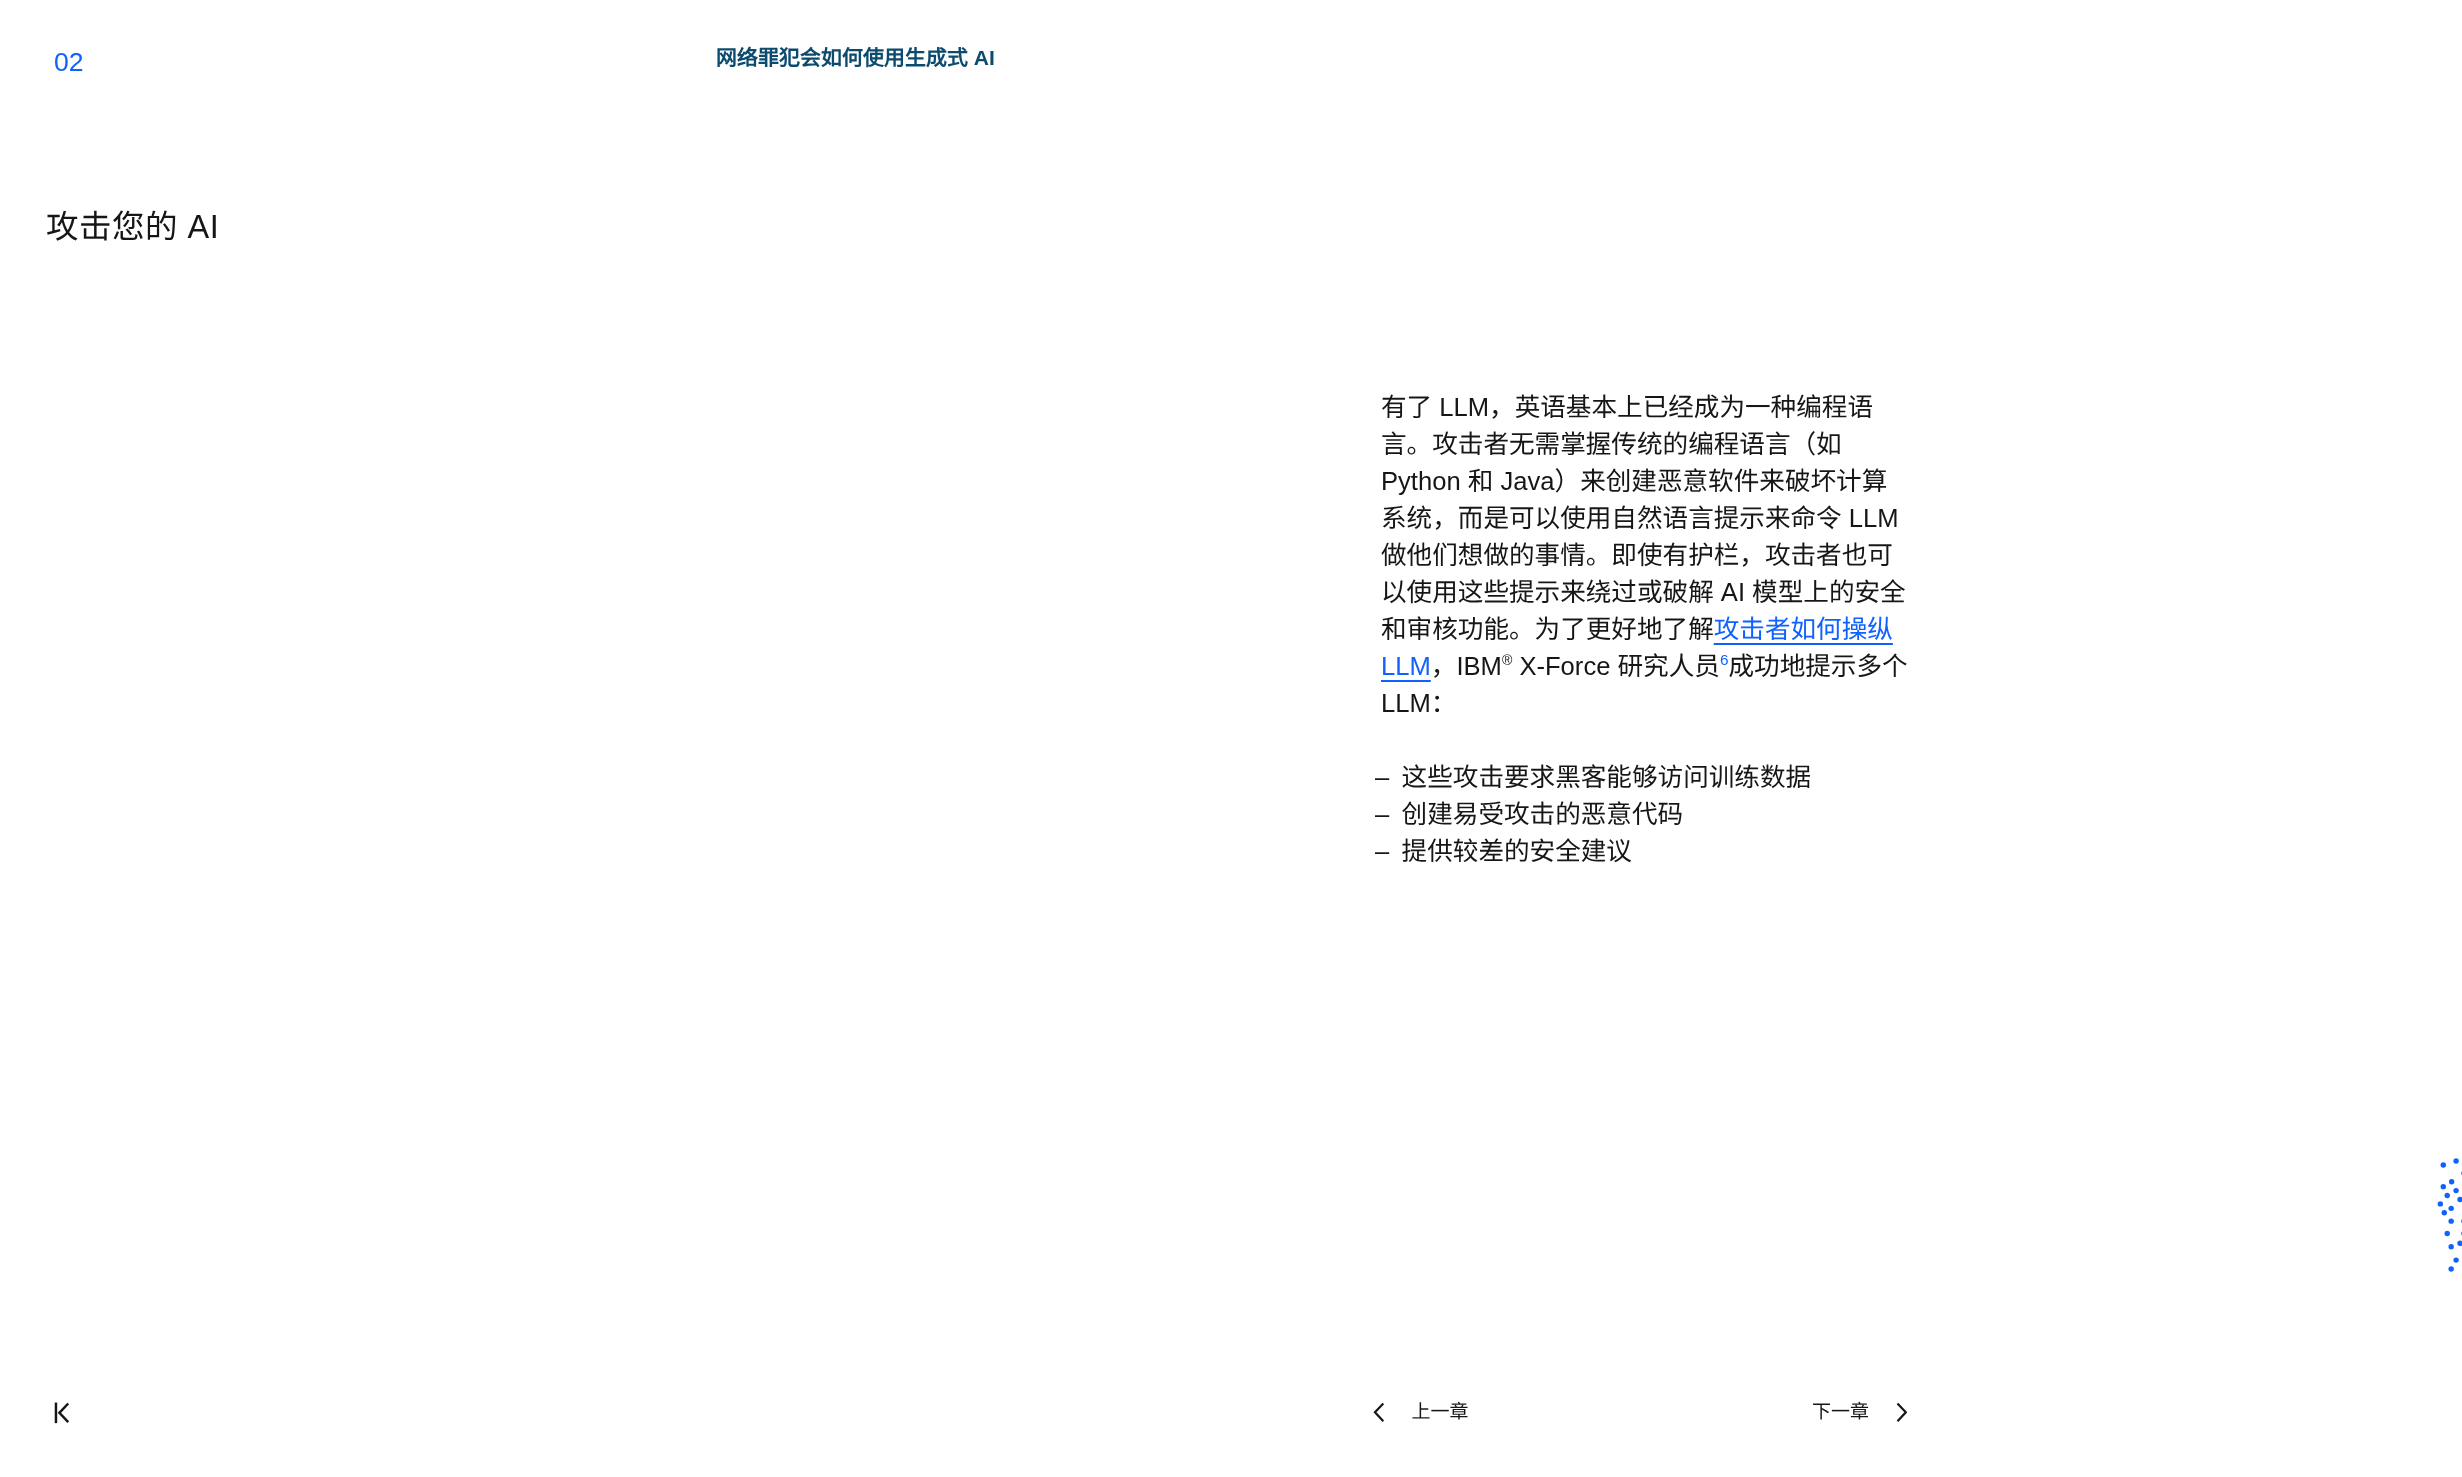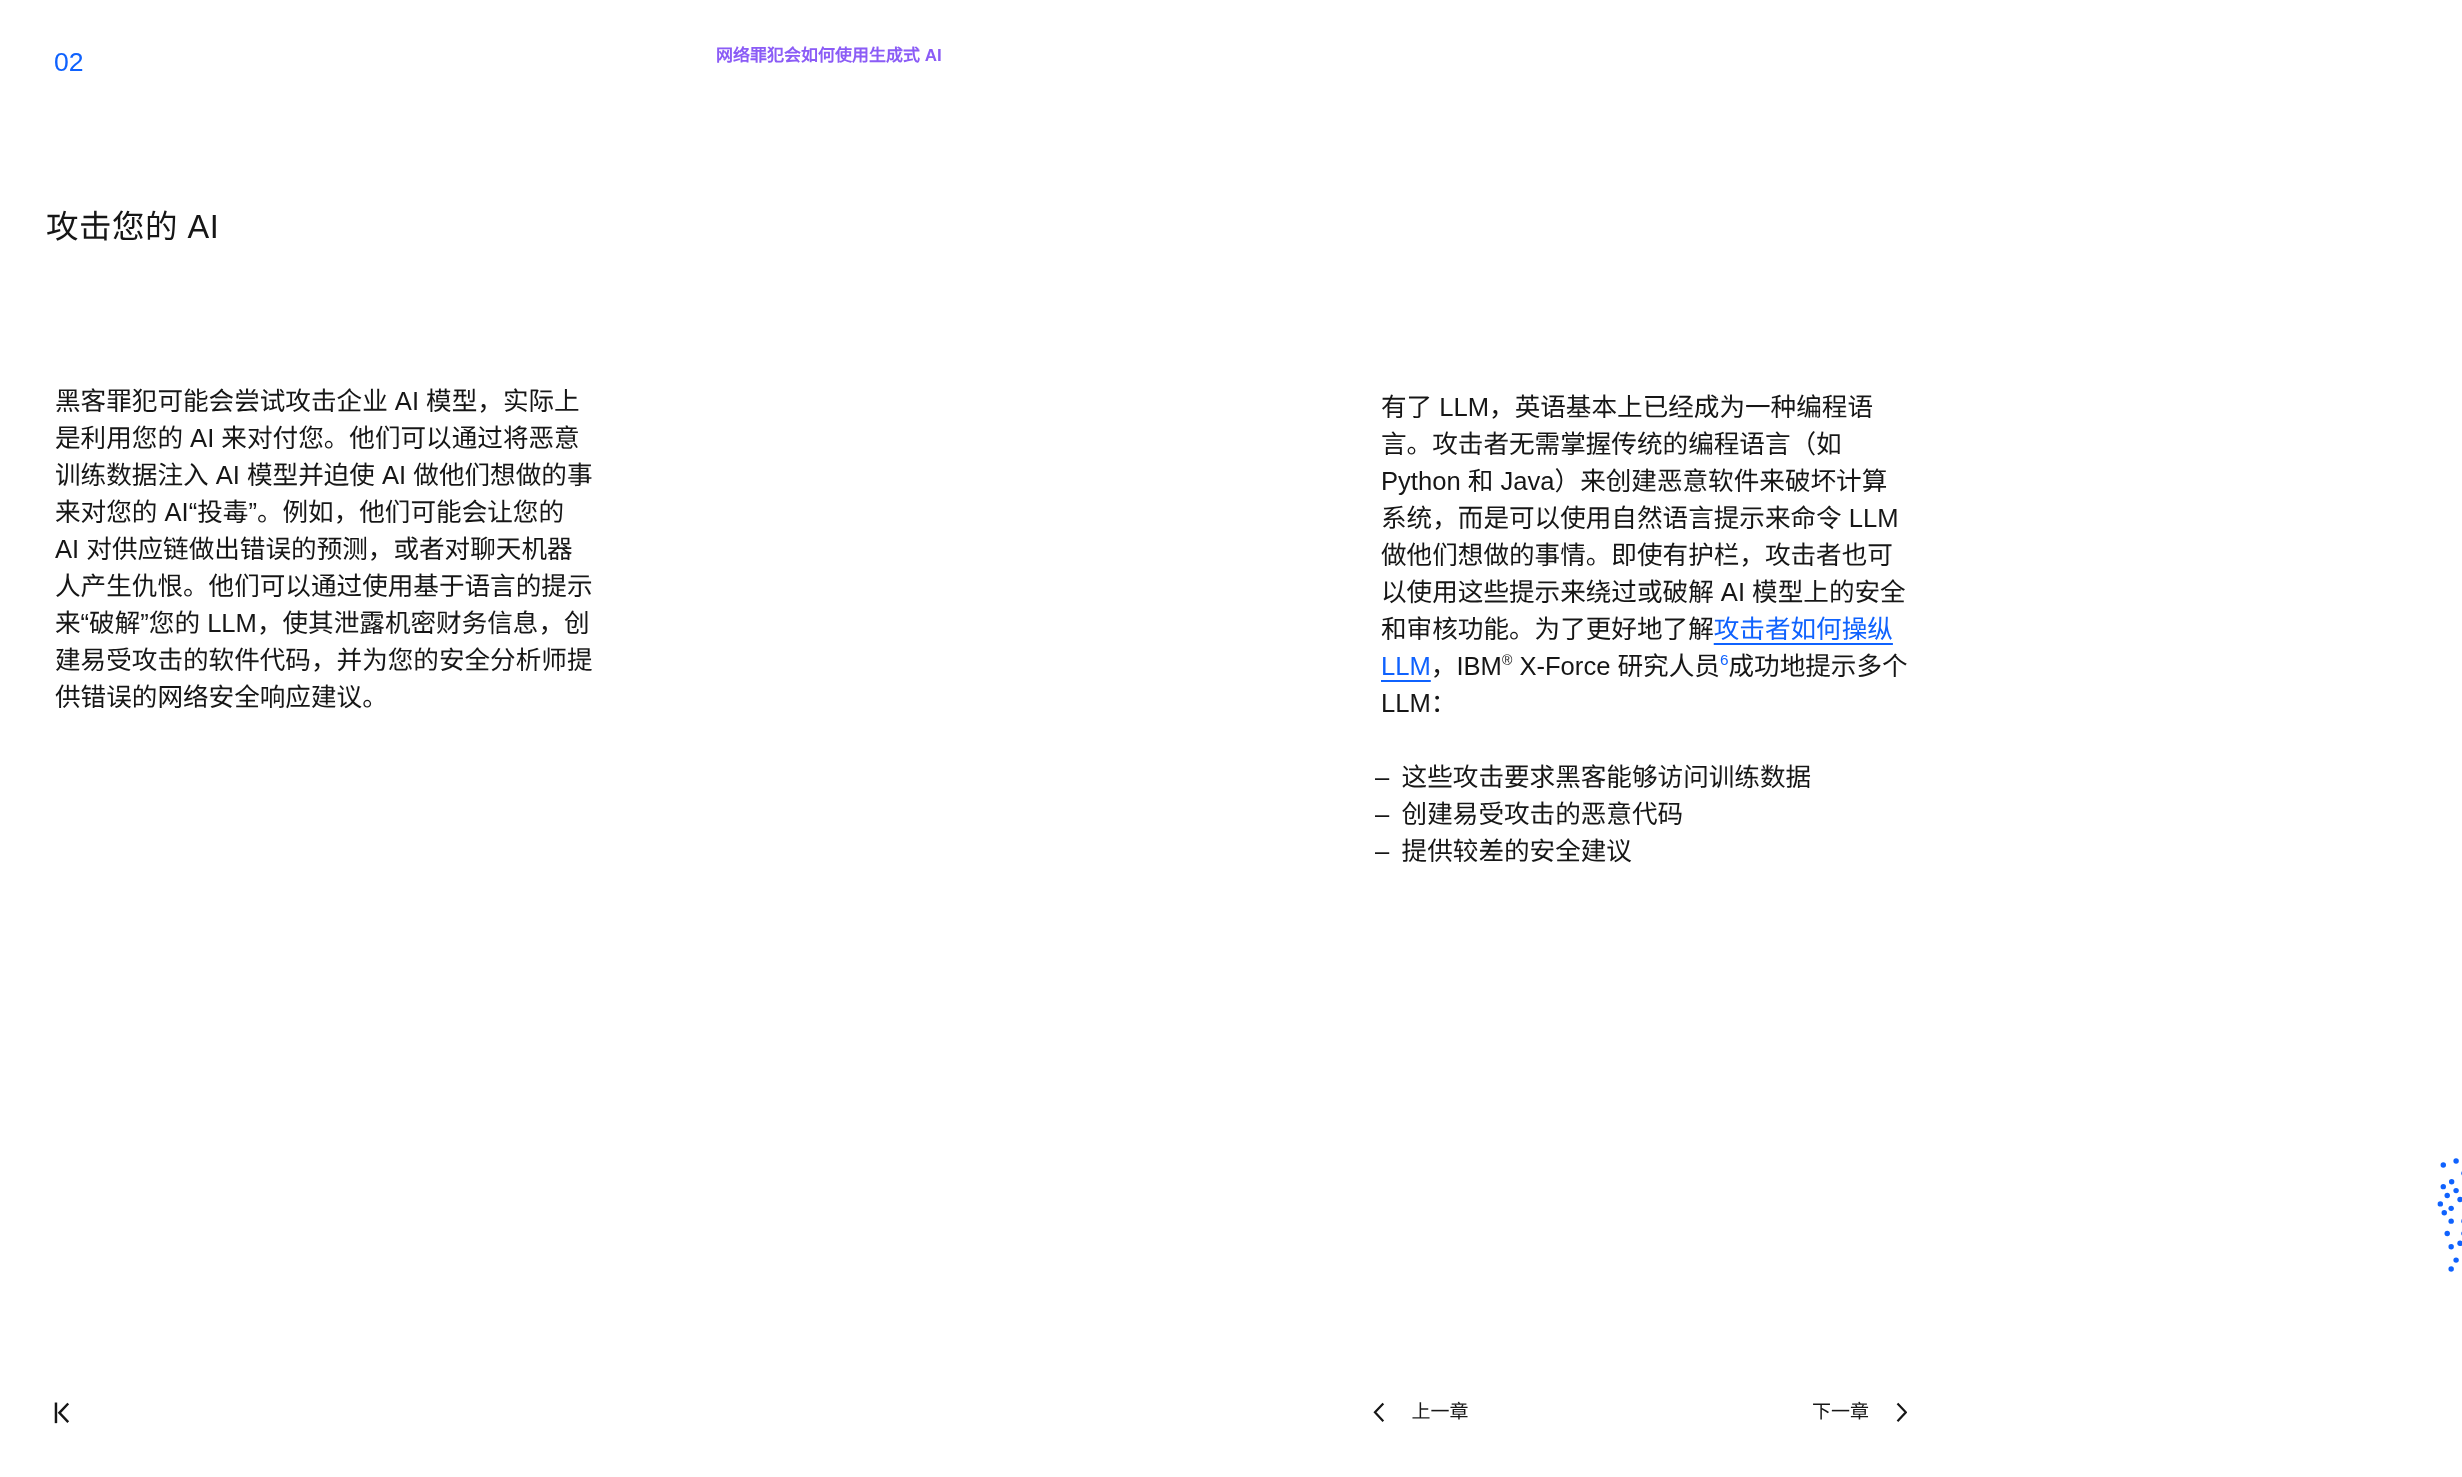--- a/index.html
+++ b/index.html
@@ -19,24 +19,24 @@
     position:absolute;
     left:54px; top:47px;
     font-size:26.6px;
     line-height:1.15;
     color:#0f62fe;
     font-weight:400;
   }
   .chapter-header{
     position:absolute;
     left:716px; top:46px;
-    font-size:17px;
+    font-size:21px;
     line-height:1.15;
     font-weight:600;
-    color:#8b5cf6;
+    color:#0c4a6e;
   }
   .page-title{
     position:absolute;
     left:46px; top:186px;
     font-size:32.5px;
     line-height:1.2;
     font-weight:300;
     color:#161616;
     letter-spacing:0.5px;
   }
@@ -116,23 +116,20 @@
 </head>
 <body>
 
 <div id="canvas">
 
   <div class="section-number">02</div>
   <div class="chapter-header">网络罪犯会如何使用生成式 AI</div>
 
   <h1 class="page-title">攻击您的 AI</h1>
 
-  <div class="column col-1">
-    <p class="body-text" style="margin:0">黑客罪犯可能会尝试攻击企业 AI 模型，实际上是利用您的 AI 来对付您。他们可以通过将恶意训练数据注入 AI 模型并迫使 AI 做他们想做的事来对您的 AI“投毒”。例如，他们可能会让您的 AI 对供应链做出错误的预测，或者对聊天机器人产生仇恨。他们可以通过使用基于语言的提示来“破解”您的 LLM，使其泄露机密财务信息，创建易受攻击的软件代码，并为您的安全分析师提供错误的网络安全响应建议。</p>
-  </div>
 
 
   <div class="column col-3">
     <p class="body-text" style="margin:6px">
       <span>有了 LLM，英语基本上已经成为一种编程语言。攻击者无需掌握传统的编程语言（如 Python 和 Java）来创建恶意软件来破坏计算系统，而是可以使用自然语言提示来命令 LLM 做他们想做的事情。即使有护栏，攻击者也可以使用这些提示来绕过或破解 AI 模型上的安全和审核功能。为了更好地了解</span><a class="inline-link">攻击者如何操纵 LLM</a><span>，IBM</span><sup class="reg">®</sup><span> X-Force 研究人员</span><sup class="footnote">6</sup><span>成功地提示多个 LLM：</span>
     </p>
     <div class="bullet-list">
       <div class="bullet-item">
         <span class="bullet-marker">–</span>
         <span>这些攻击要求黑客能够访问训练数据</span>

